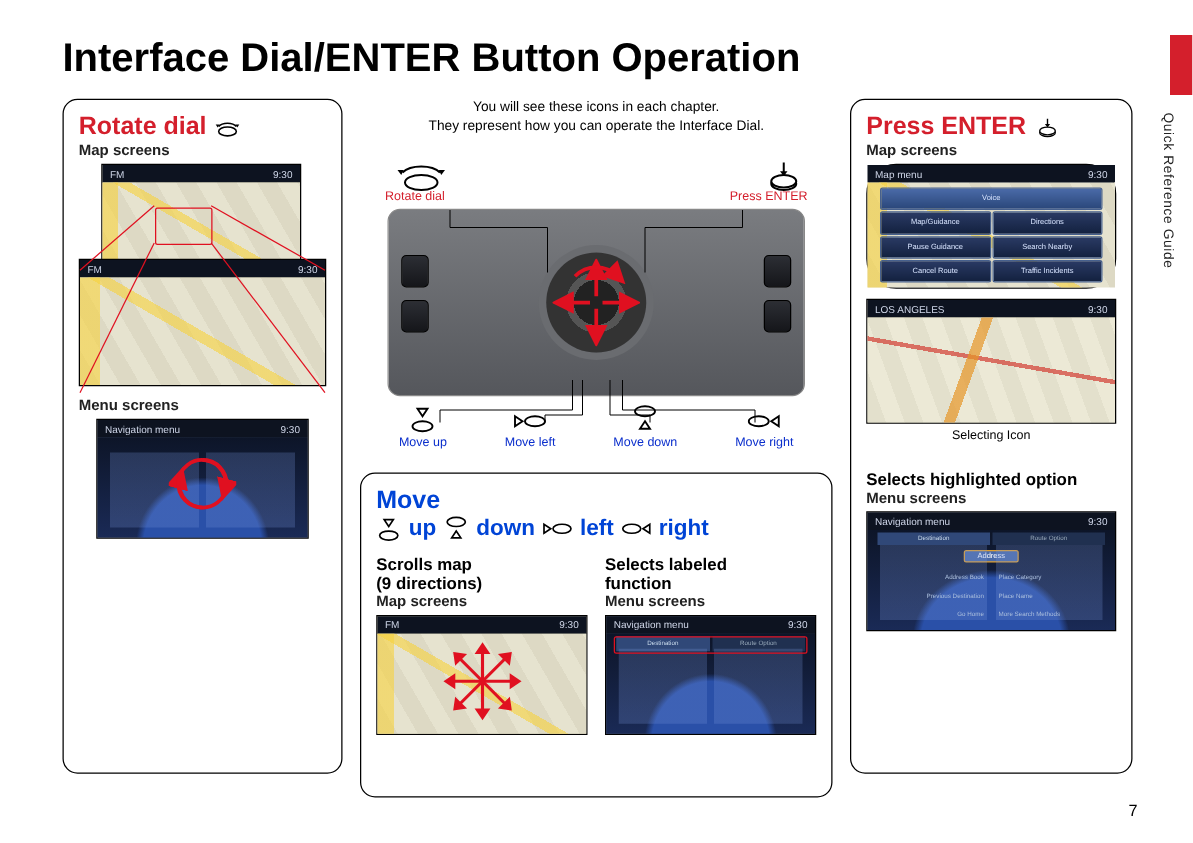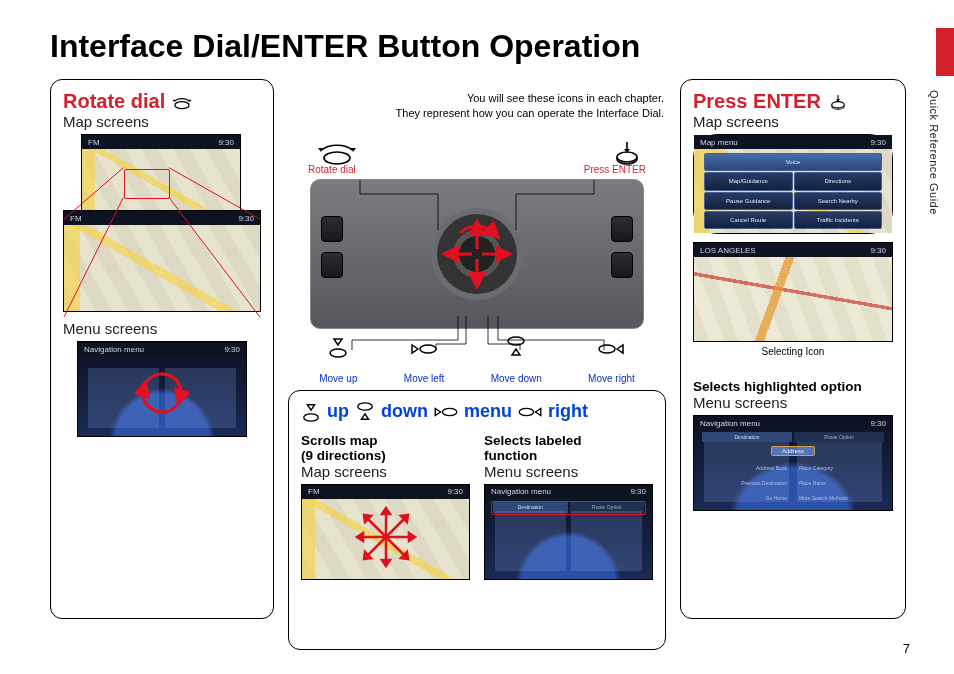--- a/index.html
+++ b/index.html
@@ -47,23 +47,23 @@
     padding: 10px 12px 12px 12px;
     background: #fff;
   }
   .col-left  { width: 224px; height: 540px; }
   .col-mid   { width: 378px; display: flex; flex-direction: column; gap: 10px; }
   .col-right { width: 226px; height: 540px; }
 
   .hdr-red  { color: #d41f2c; font-size: 20px; font-weight: bold; display:flex; align-items:center; gap:6px;}
   .hdr-blue { color: #0044d6; font-size: 20px; font-weight: bold; }
   .sub      { font-size: 13.5px; font-weight: bold; margin-top: 4px; }
-  .context  { font-size: 15px; color: #222; margin-bottom: 4px; }
+  .context  { font-size: 12px; color: #222; margin-bottom: 4px; font-weight: bold; }
   .note     { font-size: 11px; line-height: 1.4; margin-bottom: 8px; }
-  .note-center { text-align:right; padding: 0 2px; margin-top: 12px;}
+  .note-center { text-align:center; padding: 0 2px;}
   .screenshot {
     width: 100%;
     background: linear-gradient(135deg,#3a4a66,#1a2436);
     border:1px solid #000;
     position:relative;
     margin-bottom:8px;
   }
   .screenshot .bar {
     height:14px; background:#0d1320; color:#cfd6e8;
     font-size:8px; display:flex; justify-content:space-between;
@@ -121,21 +121,21 @@
   .cluster .btn{
     position:absolute; width:22px; height:26px; border-radius:4px;
     background:linear-gradient(#2c2e34,#15161a); border:1px solid #000;
   }
   .dial-arrows{
     position:absolute; left:50%; top:50%; transform:translate(-50%,-50%);
     width:70px; height:70px;
   }
   .dial-arrows svg{width:70px;height:70px;}
   .lbl-red  { color:#d41f2c; font-size:10px; }
-  .lbl-blue { color:#0a2ecc; font-size:10px;margin-top:12px; }
+  .lbl-blue { color:#0a2ecc; font-size:10px; }
   .callout-line{stroke:#000; stroke-width:0.8; fill:none;}
   .diagram-wrap{position:relative;}
   .diagram-wrap svg.overlay{position:absolute; inset:0; width:100%; height:100%; pointer-events:none;}
   .mini-icon{display:inline-block; width:22px; height:18px; vertical-align:middle;}
   .move-box { height: 260px; }
   .move-grid{display:flex; gap:14px; margin-top:6px;}
   .move-grid > div{flex:1;}
   .sel-caption{font-size:10px; text-align:center; margin:-4px 0 22px 0;}
   .hl{
     position:absolute; border:1.5px solid #e01020; border-radius:2px;
@@ -305,36 +305,39 @@
         <path class="callout-line" d="M72 40 L72 54 L150 54 L150 90"></path>
         <path class="callout-line" d="M306 40 L306 54 L228 54 L228 90"></path>
         <path class="callout-line" d="M64 210 L64 200 L170 200 L170 176"></path>
         <path class="callout-line" d="M148 210 L148 204 L178 204 L178 176"></path>
         <path class="callout-line" d="M232 210 L232 204 L200 204 L200 176"></path>
         <path class="callout-line" d="M316 210 L316 200 L210 200 L210 176"></path>
       </svg>
     </div>
 
     <div class="box move-box">
+      <div class="hdr-blue">
+        <span>Move</span>
+      </div>
       <div class="hdr-blue" style="font-size:18px; display:flex; align-items:center; gap:6px; flex-wrap:wrap;">
         <svg width="20" height="22" viewBox="0 0 22 24">
             <ellipse cx="11" cy="18" rx="8" ry="4" fill="none" stroke="#000" stroke-width="1.5"></ellipse>
             <path d="M11 10 l-4 -6 l8 0 z" fill="none" stroke="#000" stroke-width="1.5"></path>
           </svg>
         <span>up</span>
         <svg width="20" height="22" viewBox="0 0 22 24">
             <ellipse cx="11" cy="6" rx="8" ry="4" fill="none" stroke="#000" stroke-width="1.5"></ellipse>
             <path d="M11 14 l-4 6 l8 0 z" fill="none" stroke="#000" stroke-width="1.5"></path>
           </svg>
         <span>down</span>
         <svg width="24" height="18" viewBox="0 0 26 20">
             <ellipse cx="17" cy="10" rx="8" ry="4" fill="none" stroke="#000" stroke-width="1.5"></ellipse>
             <path d="M7 10 l-6 -4 l0 8 z" fill="none" stroke="#000" stroke-width="1.5"></path>
           </svg>
-        <span>menu</span>
+        <span>left</span>
         <svg width="24" height="18" viewBox="0 0 26 20">
             <ellipse cx="9" cy="10" rx="8" ry="4" fill="none" stroke="#000" stroke-width="1.5"></ellipse>
             <path d="M19 10 l6 -4 l0 8 z" fill="none" stroke="#000" stroke-width="1.5"></path>
           </svg>
         <span>right</span>
       </div>
 
       <div class="move-grid">
         <div>
           <div class="sub">Scrolls map</div>

